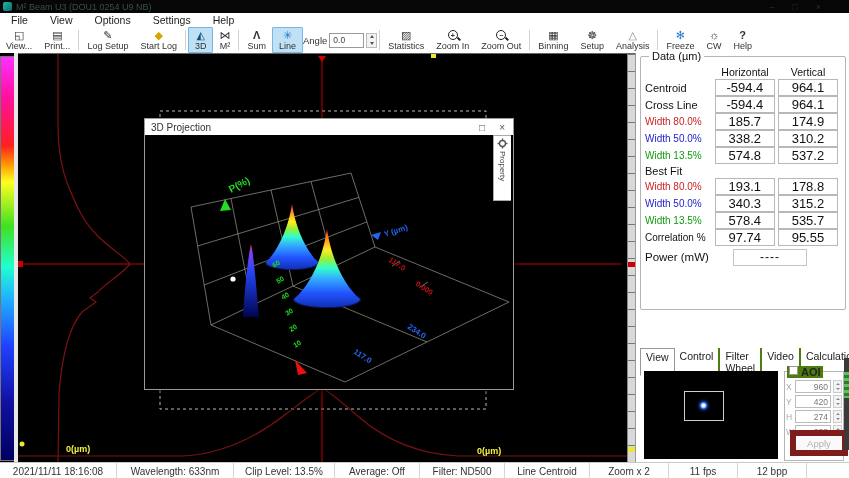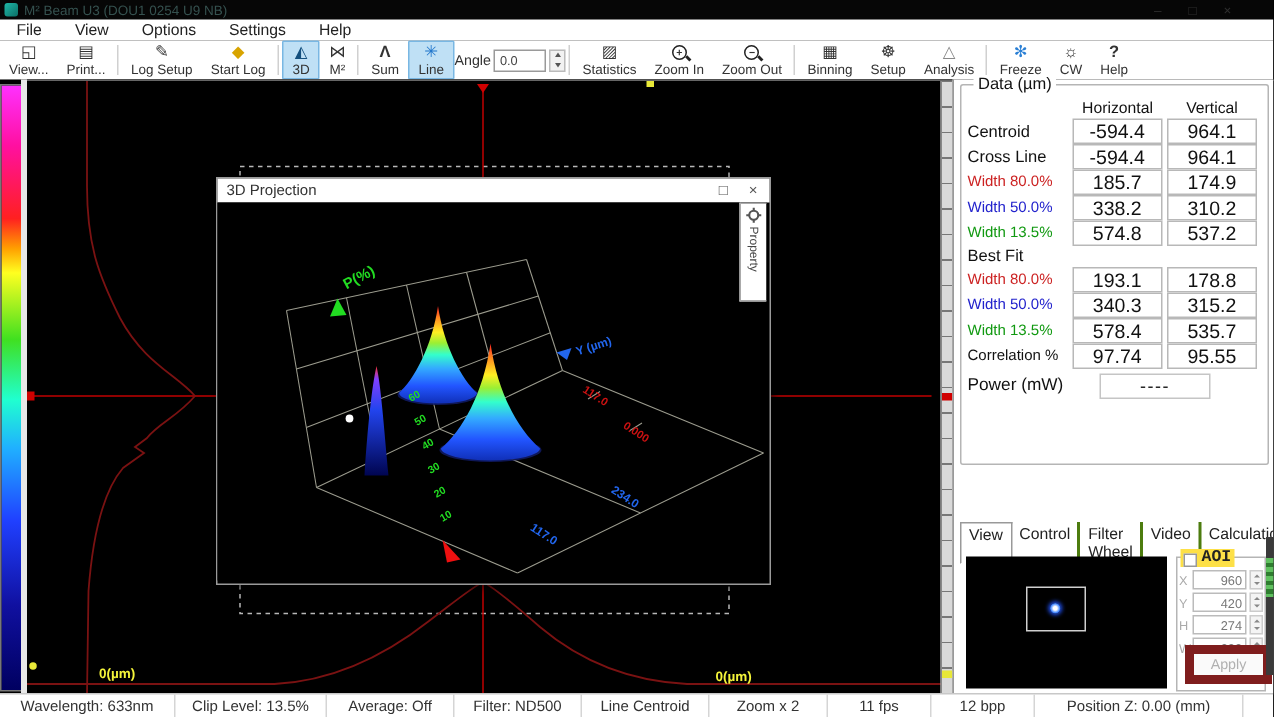--- a/index.html
+++ b/index.html
@@ -86,22 +86,22 @@
   .tab.active{border:1px solid #999;border-bottom:1px solid #fff;background:#fff;font-weight:normal;
         border-right:1px solid #999;}
   
   .preview{position:absolute;left:8px;top:318px;width:134px;height:88px;background:#000;}
   .aoirect{position:absolute;left:40px;top:20px;width:38px;height:28px;border:1px solid #cfcfcf;}
   .beamdot{position:absolute;left:56px;top:31px;width:7px;height:7px;border-radius:50%;
         background:radial-gradient(circle,#ffffff 0 25%,#4488ff 60%,#0022aa 100%);
         box-shadow:0 0 3px 1px #2255ff;}
   .aoibox{position:absolute;left:148px;top:318px;width:58px;height:88px;border:1px solid #b5b5b5;
         font-size:9px;color:#888;}
-  .aoihead{display:flex;align-items:flex-end;gap:3px;position:absolute;top:-6px;left:2px;
-        background:#fde047;padding:0 2px;font-family:Liberation Mono, monospace;}
+  .aoihead{display:flex;align-items:flex-start;gap:3px;position:absolute;top:-6px;left:2px;
+        background:#4d7c0f;padding:0 2px;}
   .chk{width:7px;height:7px;border:1px solid #999;background:#fff;}
   .aoilbl{font-size:11px;color:#222;font-weight:bold;}
   .arow{display:flex;align-items:center;height:13px;margin:2px 1px 0 1px;gap:2px;}
   .aletter{width:7px;color:#aaa;font-size:8.5px;}
   .abox{flex:1;height:11px;border:1px solid #bbb;display:flex;align-items:center;
         justify-content:flex-end;padding-right:2px;font-size:8.5px;color:#777;}
   .aspin{width:7px;height:11px;border:1px solid #ccc;display:flex;flex-direction:column;
         align-items:center;justify-content:space-around;background:#f4f4f4;}
   .aspin i{width:0;height:0;border-left:2px solid transparent;border-right:2px solid transparent;}
   .aspin i.up{border-bottom:2.5px solid #888;} .aspin i.dn{border-top:2.5px solid #888;}
@@ -471,23 +471,23 @@
         <div class="applybtn">Apply</div>
       </div>
 
       <div class="vscroll">
         <div class="vthumb"></div>
       </div>
     </div>
   </div>
 
   <div class="statusbar">
+    <span class="sseg" style="width:108px">2021/11/11 18:16:08</span>
     <span class="sseg" style="width:108px">Wavelength: 633nm</span>
     <span class="sseg" style="width:92px">Clip Level: 13.5%</span>
     <span class="sseg" style="width:76px">Average: Off</span>
     <span class="sseg" style="width:76px">Filter: ND500</span>
     <span class="sseg" style="width:76px">Line Centroid</span>
     <span class="sseg" style="width:70px">Zoom x 2</span>
     <span class="sseg" style="width:60px">11 fps</span>
     <span class="sseg" style="width:60px">12 bpp</span>
-    <span class="sseg" style="width:130px">Position Z: 0.00 (mm)</span>
   </div>
 </div>
 
 </body></html>

